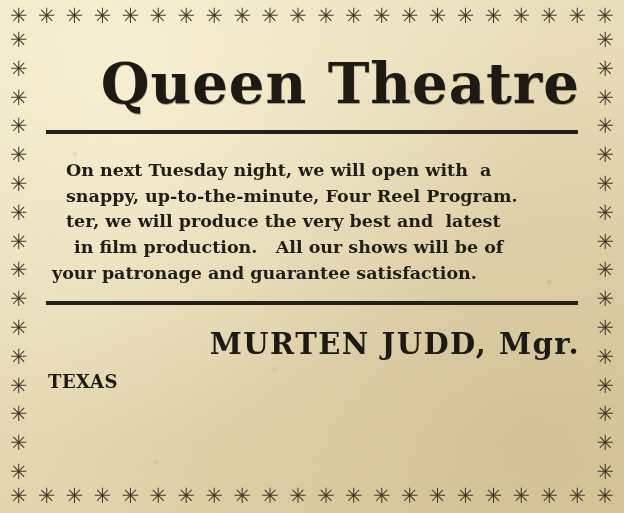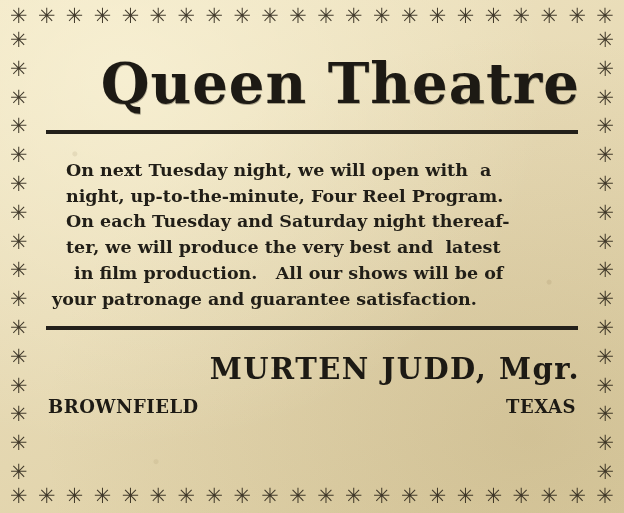--- a/index.html
+++ b/index.html
@@ -232,30 +232,28 @@
   </div>
 
   <div class="inner">
 
     <div id="headline">Queen Theatre</div>
 
     <div class="rule"></div>
 
     <div id="body-copy">
       <span class="line indent1">On next Tuesday night, we will open with  a</span>
-      <span class="line indent1">night, up-to-the-minute, Four Reel Program.</span>
-      <span class="line indent1">On each Tuesday and Saturday night thereaf-</span>
+      <span class="line indent1">snappy, up-to-the-minute, Four Reel Program.</span>
       <span class="line indent1">ter, we will produce the very best and  latest</span>
       <span class="line indent2">in film production.   All our shows will be of</span>
       <span class="line">your patronage and guarantee satisfaction.</span>
     </div>
 
     <div class="rule"></div>
 
     <div id="manager">MURTEN JUDD, Mgr.</div>
 
     <div id="footer">
-      <span>BROWNFIELD</span>
       <span>TEXAS</span>
     </div>
 
   </div>
 </div>
 
 </body></html>

